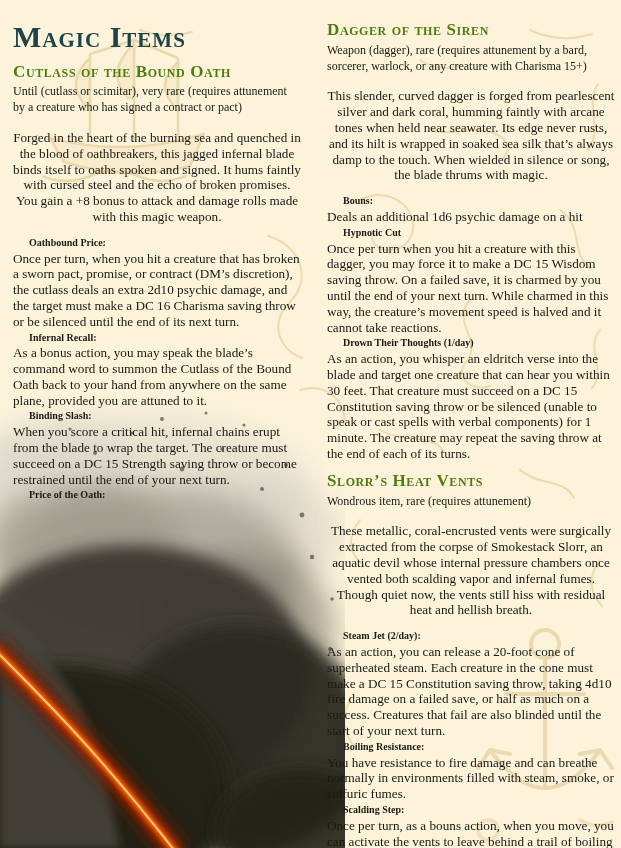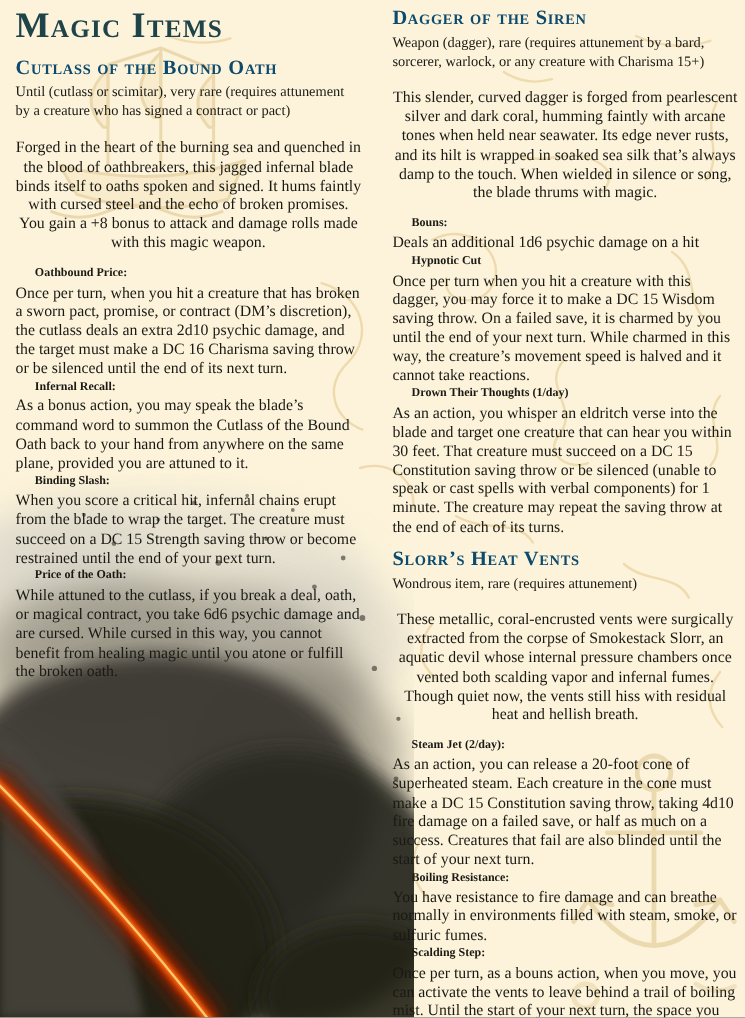--- a/index.html
+++ b/index.html
@@ -5,35 +5,35 @@
   html,body{margin:0;padding:0;background:#777;}
   .page{
     position:relative;width:621px;height:848px;overflow:hidden;
     background:#fcf3da;
     font-family:"Liberation Serif", serif;
     color:#1a1914;
   }
   .deco{position:absolute;pointer-events:none;}
   .content{
     position:absolute;inset:0;z-index:3;
-    padding:4px 13px 0 13px;
+    padding:19px 13px 0 13px;
     display:flex;gap:26px;
   }
   .col{width:288px;flex:0 0 288px;}
   .page-title{
     margin:2px 0 4px 0;
     font-size:30px;font-weight:bold;
     font-variant:small-caps;letter-spacing:1px;
     color:#1e4348;line-height:1.05;
   }
   .item-heading{
     margin:10px 0 4px 0;
     font-size:17px;font-weight:bold;
     font-variant:small-caps;letter-spacing:.6px;
-    color:#0c4a6e;line-height:1.05;
+    color:#4d7c0f;line-height:1.05;
   }
   .item-heading.first{margin-top:2px;}
   .subtitle{
     margin:0 0 14px 0;
     font-size:12px;line-height:15.8px;
   }
   .intro{margin:0;font-size:13.2px;line-height:15.8px;text-align:center;}
   .feat-name{
     margin:0;padding-left:16px;
     font-weight:bold;font-size:10px;line-height:15.8px;
@@ -153,21 +153,20 @@
         <h2 class="item-heading">Cutlass of the Bound Oath</h2>
         <p class="subtitle">Until (cutlass or scimitar), very rare (requires attunement by a creature who has signed a contract or pact)</p>
         <p class="intro">Forged in the heart of the burning sea and quenched in the blood of oathbreakers, this jagged infernal blade binds itself to oaths spoken and signed. It hums faintly with cursed steel and the echo of broken promises. You gain a +8 bonus to attack and damage rolls made with this magic weapon.</p>
         <p class="feat-name gap-before">Oathbound Price:</p>
         <p class="feat-text">Once per turn, when you hit a creature that has broken a sworn pact, promise, or contract (DM’s discretion), the cutlass deals an extra 2d10 psychic damage, and the target must make a DC 16 Charisma saving throw or be silenced until the end of its next turn.</p>
         <p class="feat-name">Infernal Recall:</p>
         <p class="feat-text">As a bonus action, you may speak the blade’s command word to summon the Cutlass of the Bound Oath back to your hand from anywhere on the same plane, provided you are attuned to it.</p>
         <p class="feat-name">Binding Slash:</p>
         <p class="feat-text">When you score a critical hit, infernal chains erupt from the blade to wrap the target. The creature must succeed on a DC 15 Strength saving throw or become restrained until the end of your next turn.</p>
         <p class="feat-name">Price of the Oath:</p>
-        <p class="feat-text">While attuned to the cutlass, if you break a deal, oath, or magical contract, you take 6d6 psychic damage and are cursed. While cursed in this way, you cannot benefit from healing magic until you atone or fulfill the broken oath.</p>
       </section>
     </div>
 
     <div class="col">
       <section>
         <h2 class="item-heading first">Dagger of the Siren</h2>
         <p class="subtitle">Weapon (dagger), rare (requires attunement by a bard, sorcerer, warlock, or any creature with Charisma 15+)</p>
         <p class="intro">This slender, curved dagger is forged from pearlescent silver and dark coral, humming faintly with arcane tones when held near seawater. Its edge never rusts, and its hilt is wrapped in soaked sea silk that’s always damp to the touch. When wielded in silence or song, the blade thrums with magic.</p>
         <p class="feat-name gap-before">Bouns:</p>
         <p class="feat-text">Deals an additional 1d6 psychic damage on a hit</p>

